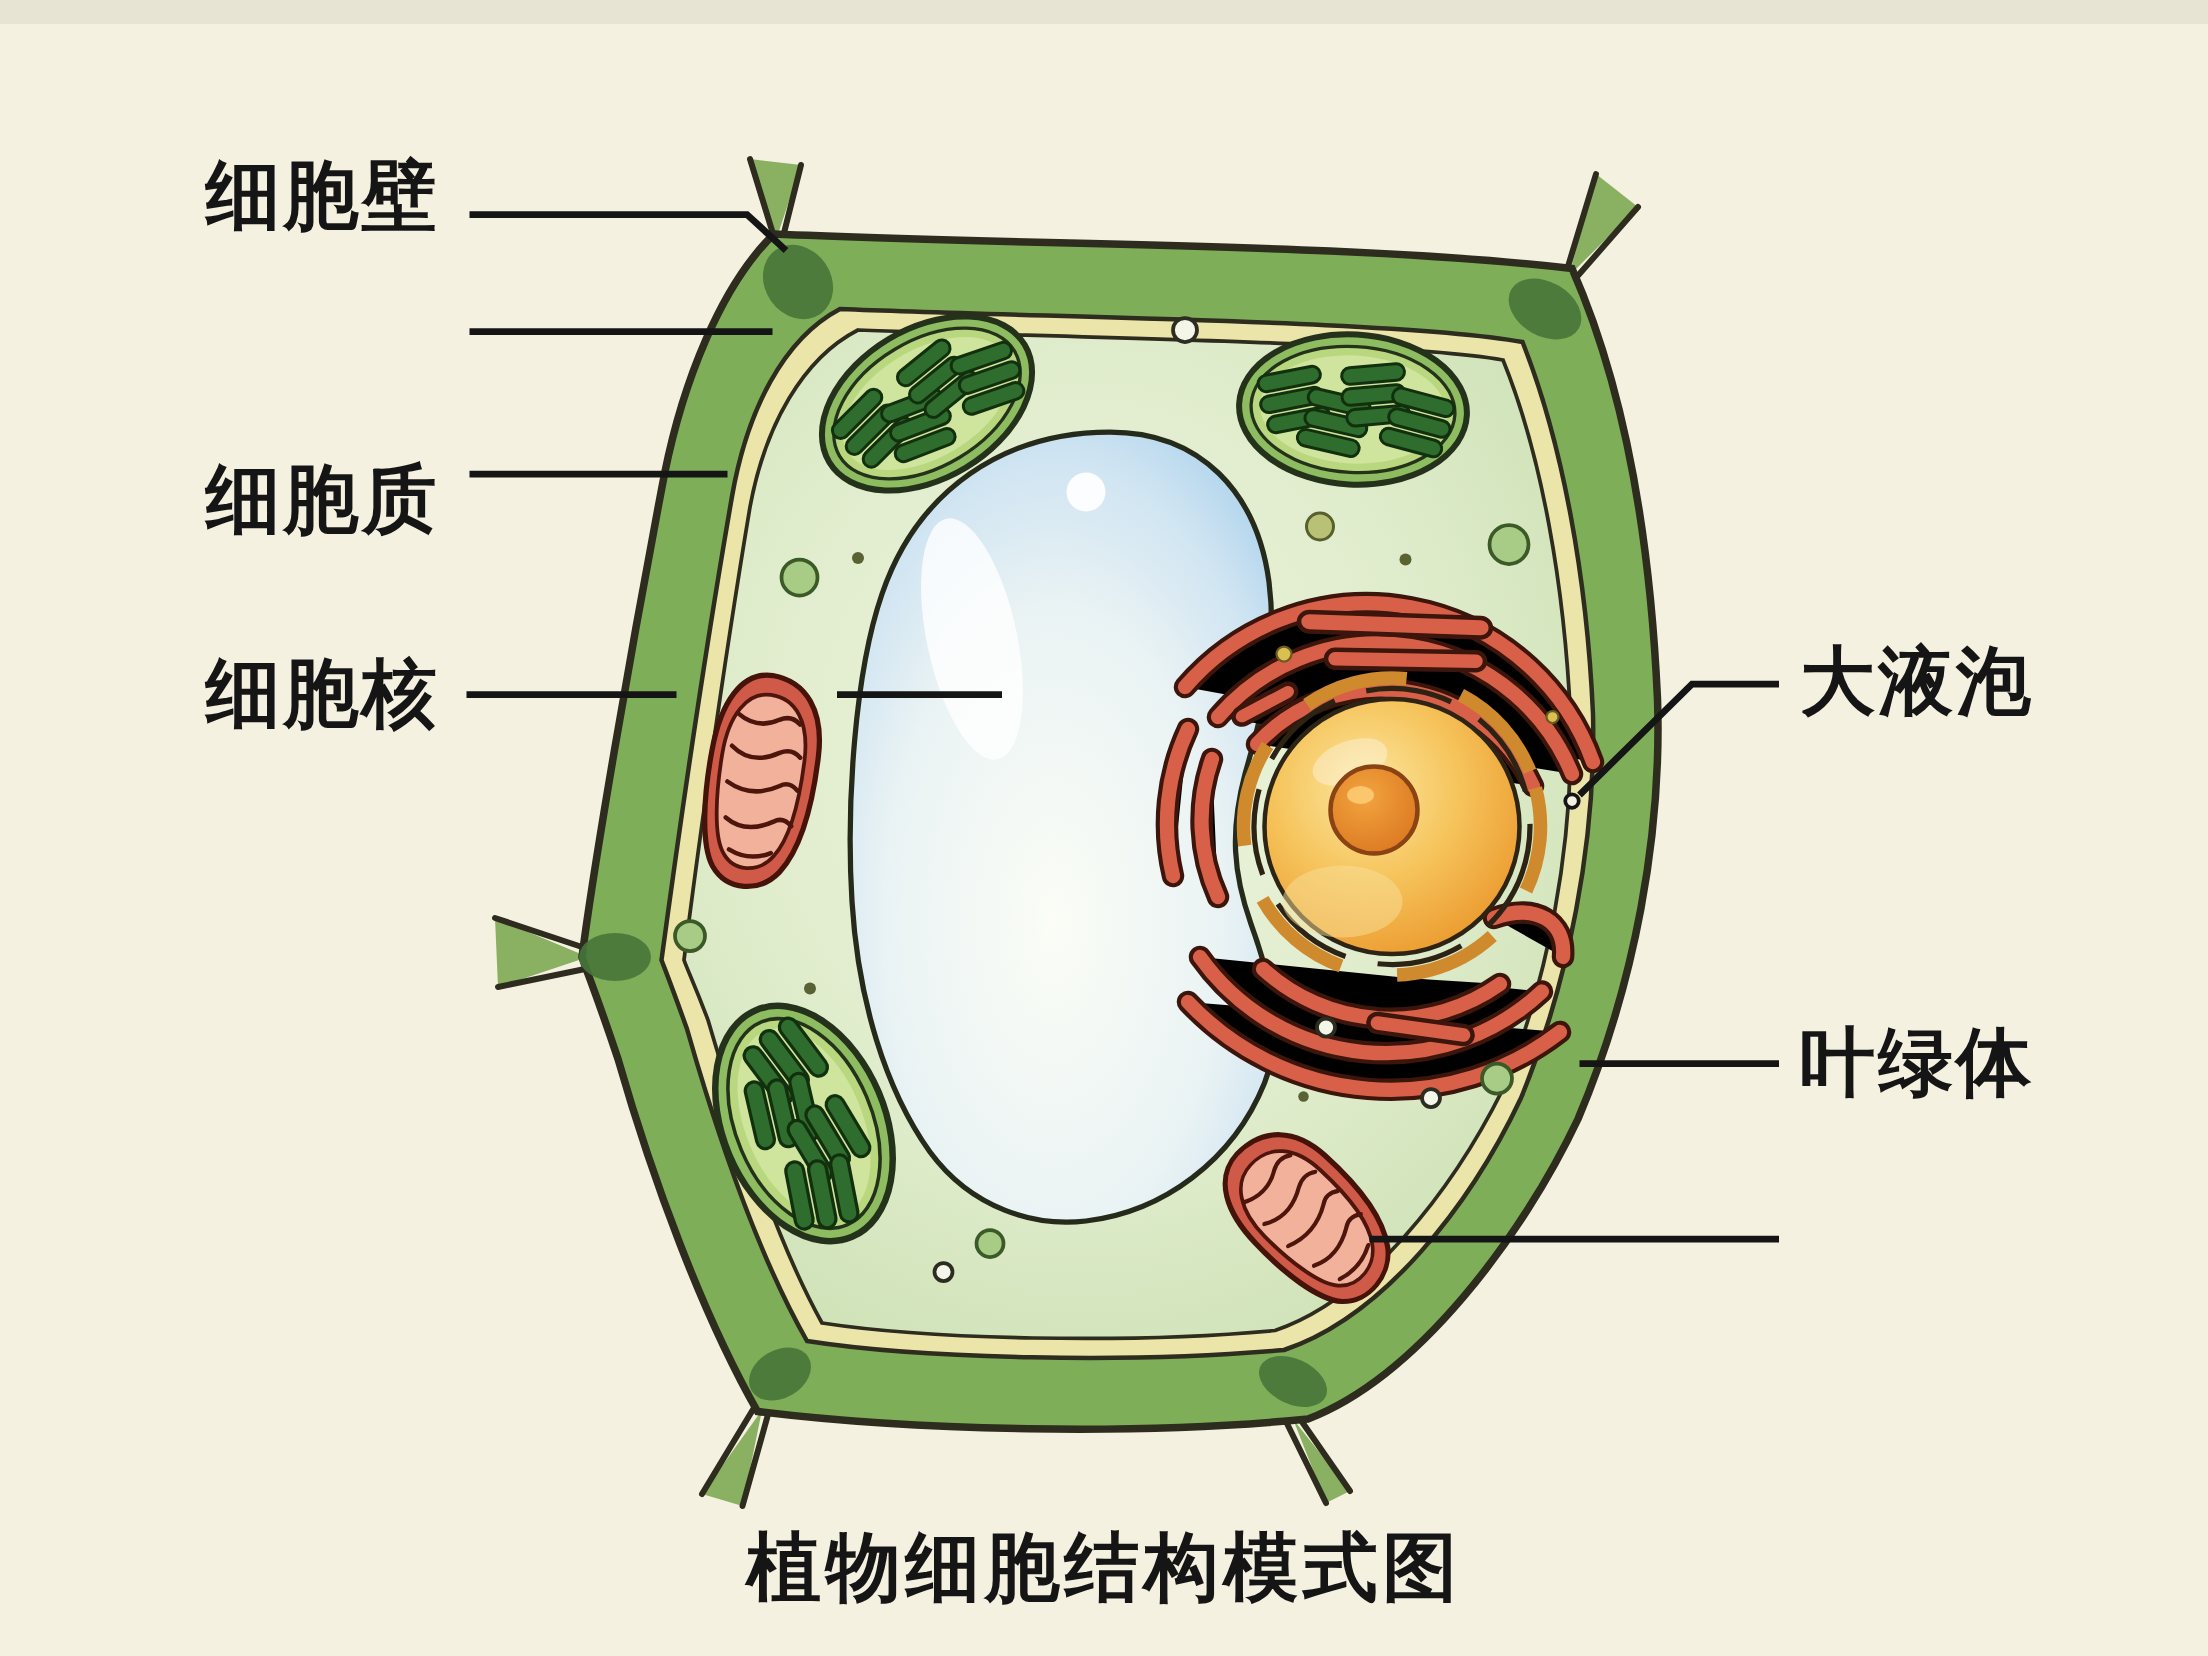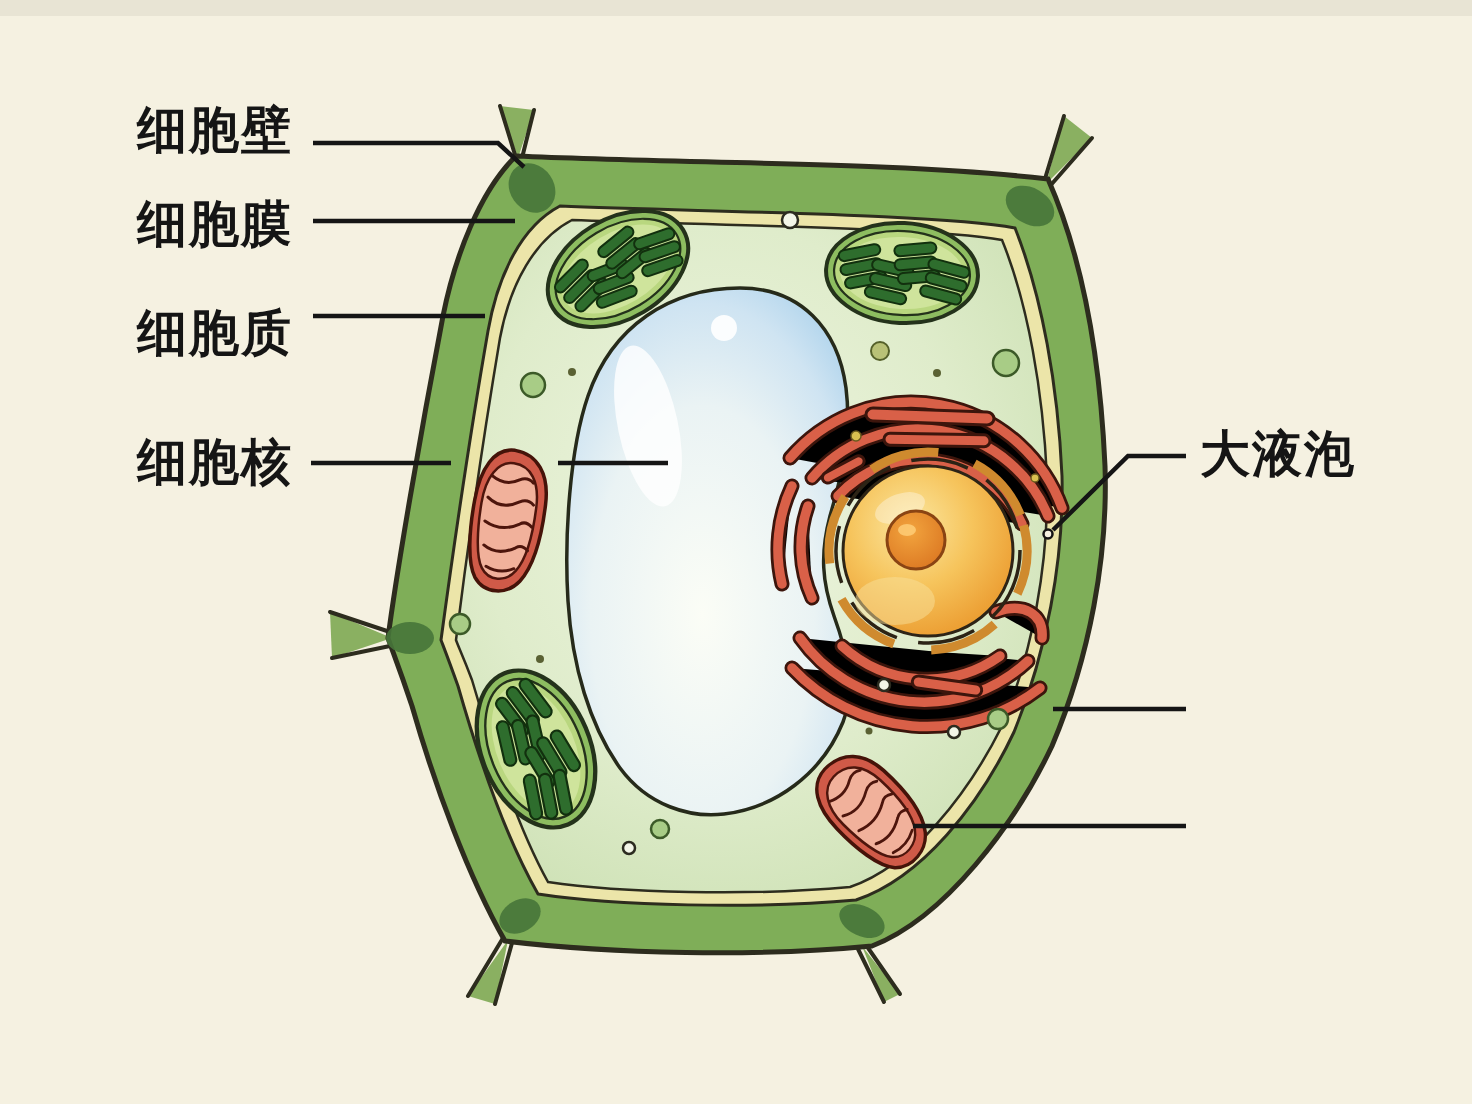--- a/index.html
+++ b/index.html
@@ -209,18 +209,19 @@
     <path class="leader" d="M 313,300 L 485,300"></path>
     <path class="leader" d="M 311,447 L 451,447 M 558,447 L 668,447"></path>
     <path class="leader" d="M 1186,440 L 1128,440 L 1053,514"></path>
     <circle cx="1048" cy="518" r="4.5" style="fill:var(--paper)" stroke="#151515" stroke-width="2.5"></circle>
     <path class="leader" d="M 1053,693 L 1186,693"></path>
     <path class="leader" d="M 913,810 L 1186,810"></path>
   </g>
 </svg>
 
 <div class="label left" style="top:88px">细胞壁</div>
-<div class="label left" style="top:182px">细胞膜</div>
 <div class="label left" style="top:291px">细胞质</div>
 <div class="label right" style="top:412px">大液泡</div>
 <div class="label left" style="top:420px">细胞核</div>
+<div class="label right" style="top:666px">叶绿体</div>
+<div class="title">植物细胞结构模式图</div>
 
 </div>
 
 </body></html>

